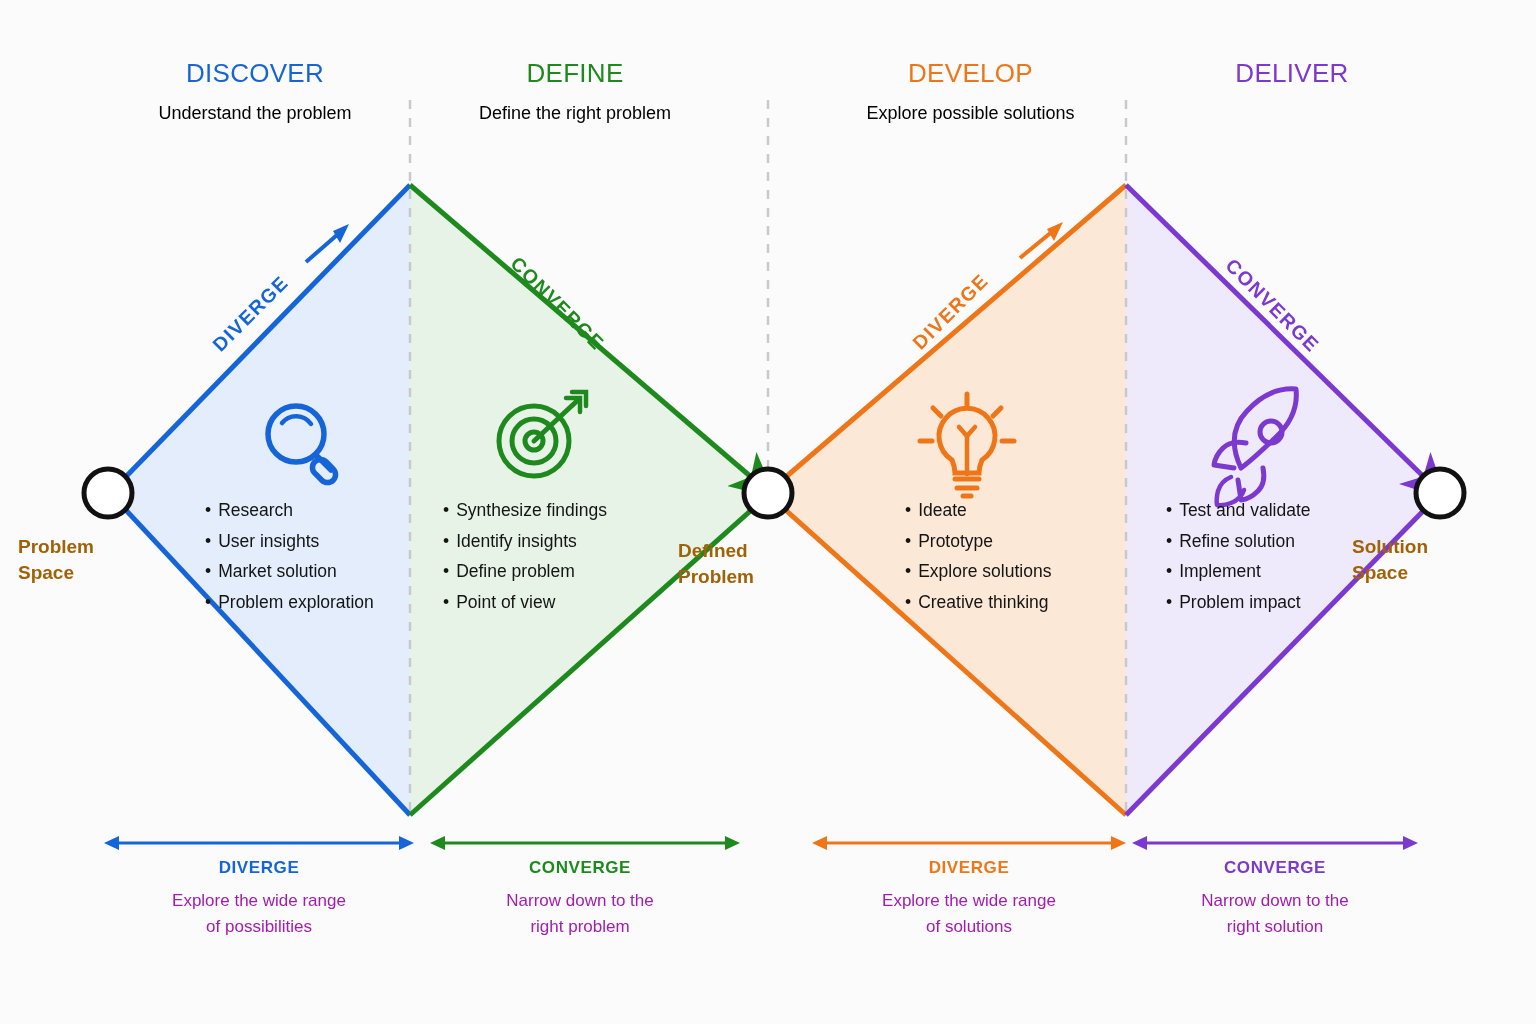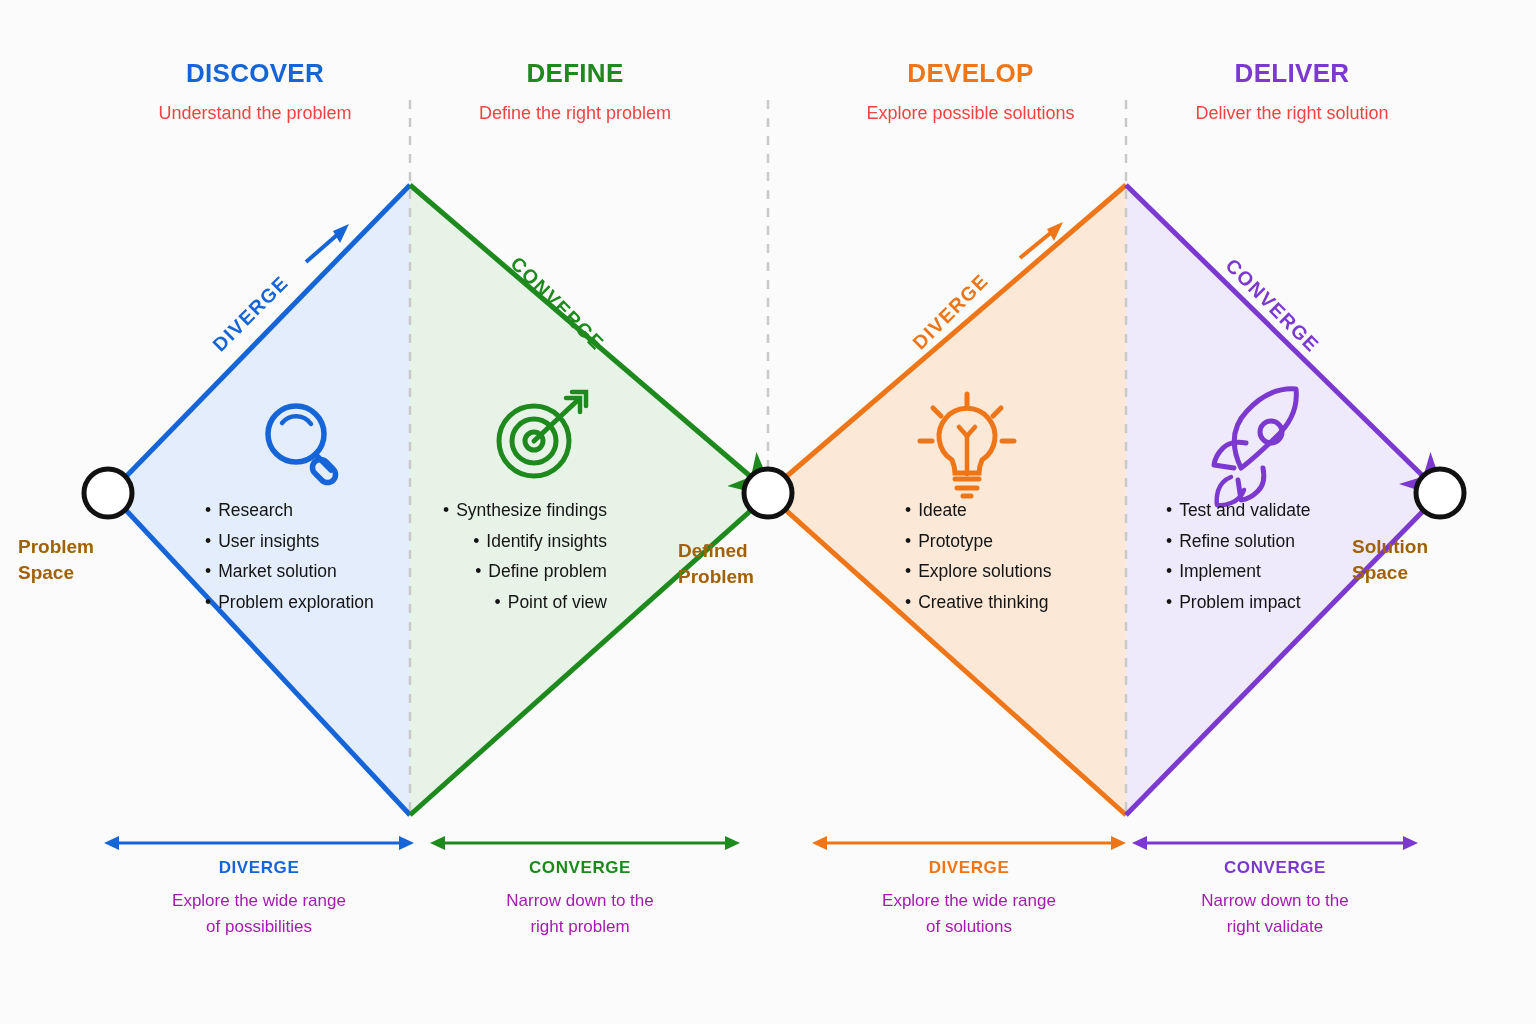--- a/index.html
+++ b/index.html
@@ -25,27 +25,27 @@
     top: 0; left: 0;
     width: 1536px;
     height: 1024px;
   }
   .phase-header {
     position: absolute;
     text-align: center;
   }
   .phase-title {
     font-size: 26px;
-    font-weight: bold;
+    font-weight: normal;
     letter-spacing: 0.3px;
     margin: 0 0 14px 0;
   }
   .phase-sub {
     font-size: 18px;
-    color: #ef4444;
+    color: #000000;
     margin: 0;
   }
   .bullets {
     position: absolute;
     font-size: 17.5px;
     color: #141414;
     line-height: 30.5px;
     white-space: nowrap;
   }
   .bullets div { padding-left: 0; }
@@ -198,21 +198,20 @@
   <div class="phase-header" style="left:818px; top:58px; width:305px;">
     <div class="phase-title" style="color:#ef7618;">DEVELOP</div>
     <div class="phase-sub">Explore possible solutions</div>
   </div>
   <div class="phase-header" style="left:425px; top:58px; width:300px;">
     <div class="phase-title" style="color:#1e8a1e;">DEFINE</div>
     <div class="phase-sub">Define the right problem</div>
   </div>
   <div class="phase-header" style="left:1142px; top:58px; width:300px;">
     <div class="phase-title" style="color:#7b39cf;">DELIVER</div>
-    <div class="phase-sub">Deliver the right solution</div>
   </div>
 
   <div class="edge-label" style="left:208px; top:340px; color:#1565d8; transform:rotate(-45deg);">
     <span>DIVERGE</span>
   </div>
   <div class="edge-label" style="left:522px; top:252px; color:#1e8a1e; transform:rotate(45deg);">
     <span>CONVERGE</span>
   </div>
   <div class="edge-label" style="left:908px; top:338px; color:#ef7618; transform:rotate(-45deg);">
     <span>DIVERGE</span>
@@ -221,21 +220,21 @@
     <span>CONVERGE</span>
   </div>
 
   <div class="bullets" style="left:205px; top:495px;">
     <div><span class="dot">•</span><span>Research</span></div>
     <div><span class="dot">•</span><span>User insights</span></div>
     <div><span class="dot">•</span><span>Market solution</span></div>
     <div><span class="dot">•</span><span>Problem exploration</span></div>
   </div>
 
-  <div class="bullets" style="left:443px; top:495px;text-align:right;">
+  <div class="bullets" style="left:443px; top:495px;">
     <div><span class="dot">•</span><span>Synthesize findings</span></div>
     <div><span class="dot">•</span><span>Identify insights</span></div>
     <div><span class="dot">•</span><span>Define problem</span></div>
     <div><span class="dot">•</span><span>Point of view</span></div>
   </div>
 
   <div class="bullets" style="left:905px; top:495px;">
     <div><span class="dot">•</span><span>Ideate</span></div>
     <div><span class="dot">•</span><span>Prototype</span></div>
     <div><span class="dot">•</span><span>Explore solutions</span></div>
@@ -280,17 +279,17 @@
     <div class="footer-title" style="color:#ef7618;">DIVERGE</div>
     <div class="footer-desc">
       <div>Explore the wide range</div>
       <div>of solutions</div>
     </div>
   </div>
   <div class="footer-block" style="left:1110px; top:858px;">
     <div class="footer-title" style="color:#7b39cf;">CONVERGE</div>
     <div class="footer-desc">
       <div>Narrow down to the</div>
-      <div>right validate</div>
+      <div>right solution</div>
     </div>
   </div>
 
 </div>
 
 </body></html>

